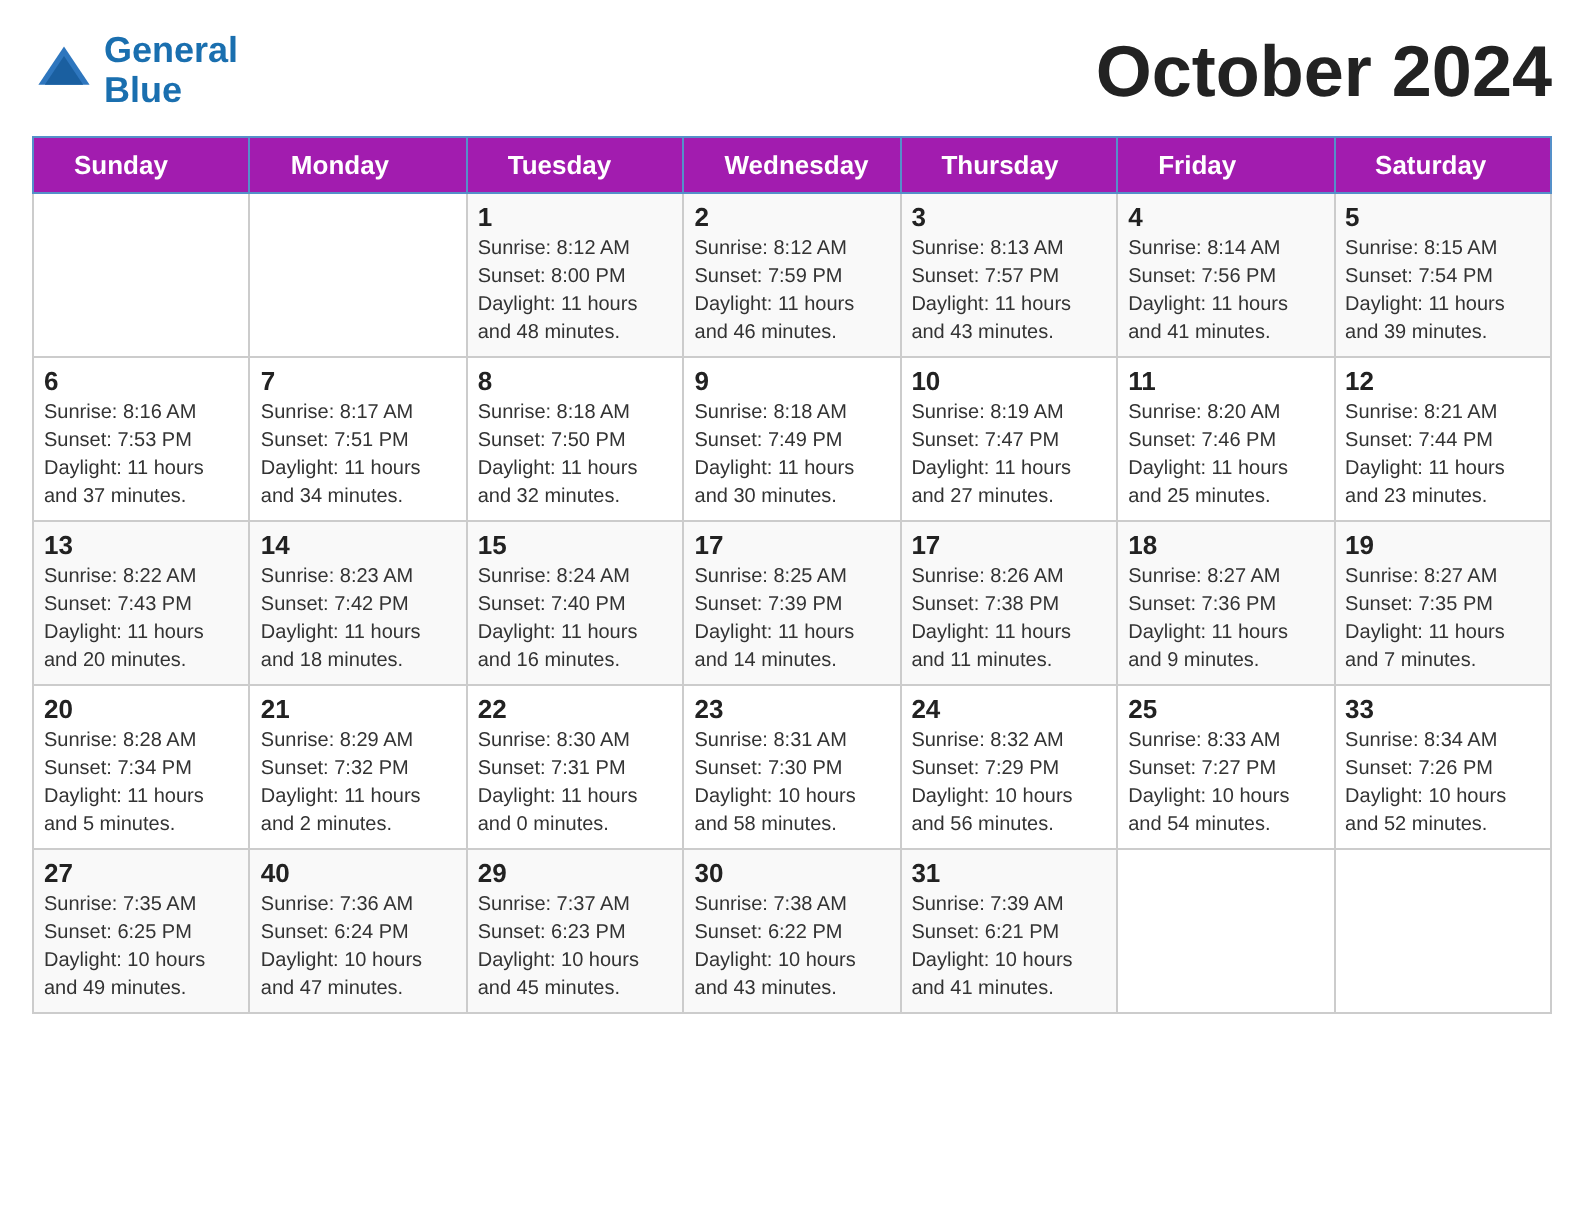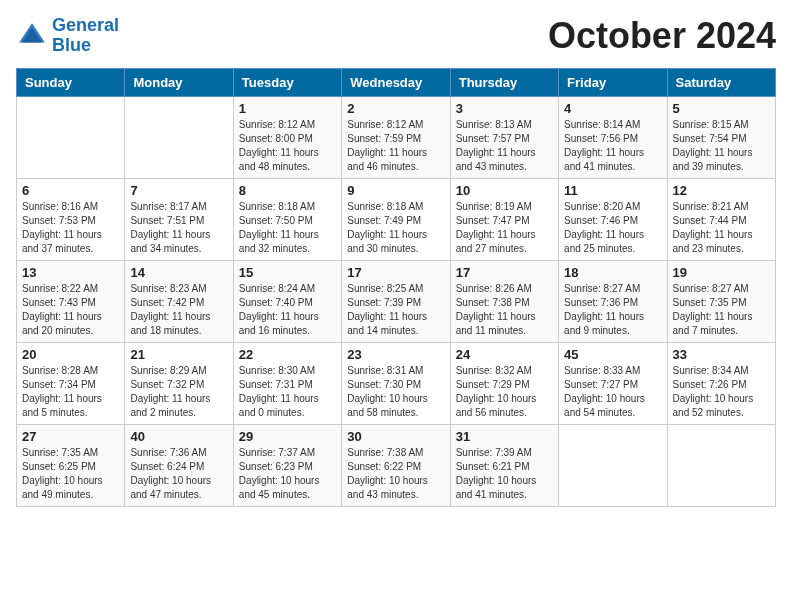--- a/index.html
+++ b/index.html
@@ -47,25 +47,25 @@
     .subtitle {
       font-size: 15px;
       color: #555;
     }
     table {
       width: 100%;
       border-collapse: collapse;
       table-layout: fixed;
     }
     thead tr th {
-      background-color: #0369a1;
+      background-color: #a21caf;
       color: #fff;
       font-size: 13px;
       font-weight: bold;
-      padding: 6px 8px;
+      padding: 6px 20px;
       text-align: left;
       border: 1px solid #5590c9;
     }
     tbody tr td {
       border: 1px solid #ccc;
       vertical-align: top;
       padding: 4px 5px;
       min-height: 80px;
       height: 80px;
       background: #fff;
@@ -220,21 +220,21 @@
         </td>
         <td>
           <span class="day-number">23</span>
           <div class="day-info">Sunrise: 8:31 AM<br>Sunset: 7:30 PM<br>Daylight: 10 hours and 58 minutes.</div>
         </td>
         <td>
           <span class="day-number">24</span>
           <div class="day-info">Sunrise: 8:32 AM<br>Sunset: 7:29 PM<br>Daylight: 10 hours and 56 minutes.</div>
         </td>
         <td>
-          <span class="day-number">45</span>
+          <span class="day-number">25</span>
           <div class="day-info">Sunrise: 8:33 AM<br>Sunset: 7:27 PM<br>Daylight: 10 hours and 54 minutes.</div>
         </td>
         <td>
           <span class="day-number">33</span>
           <div class="day-info">Sunrise: 8:34 AM<br>Sunset: 7:26 PM<br>Daylight: 10 hours and 52 minutes.</div>
         </td>
       </tr>
       <tr>
         <td>
           <span class="day-number">27</span>

